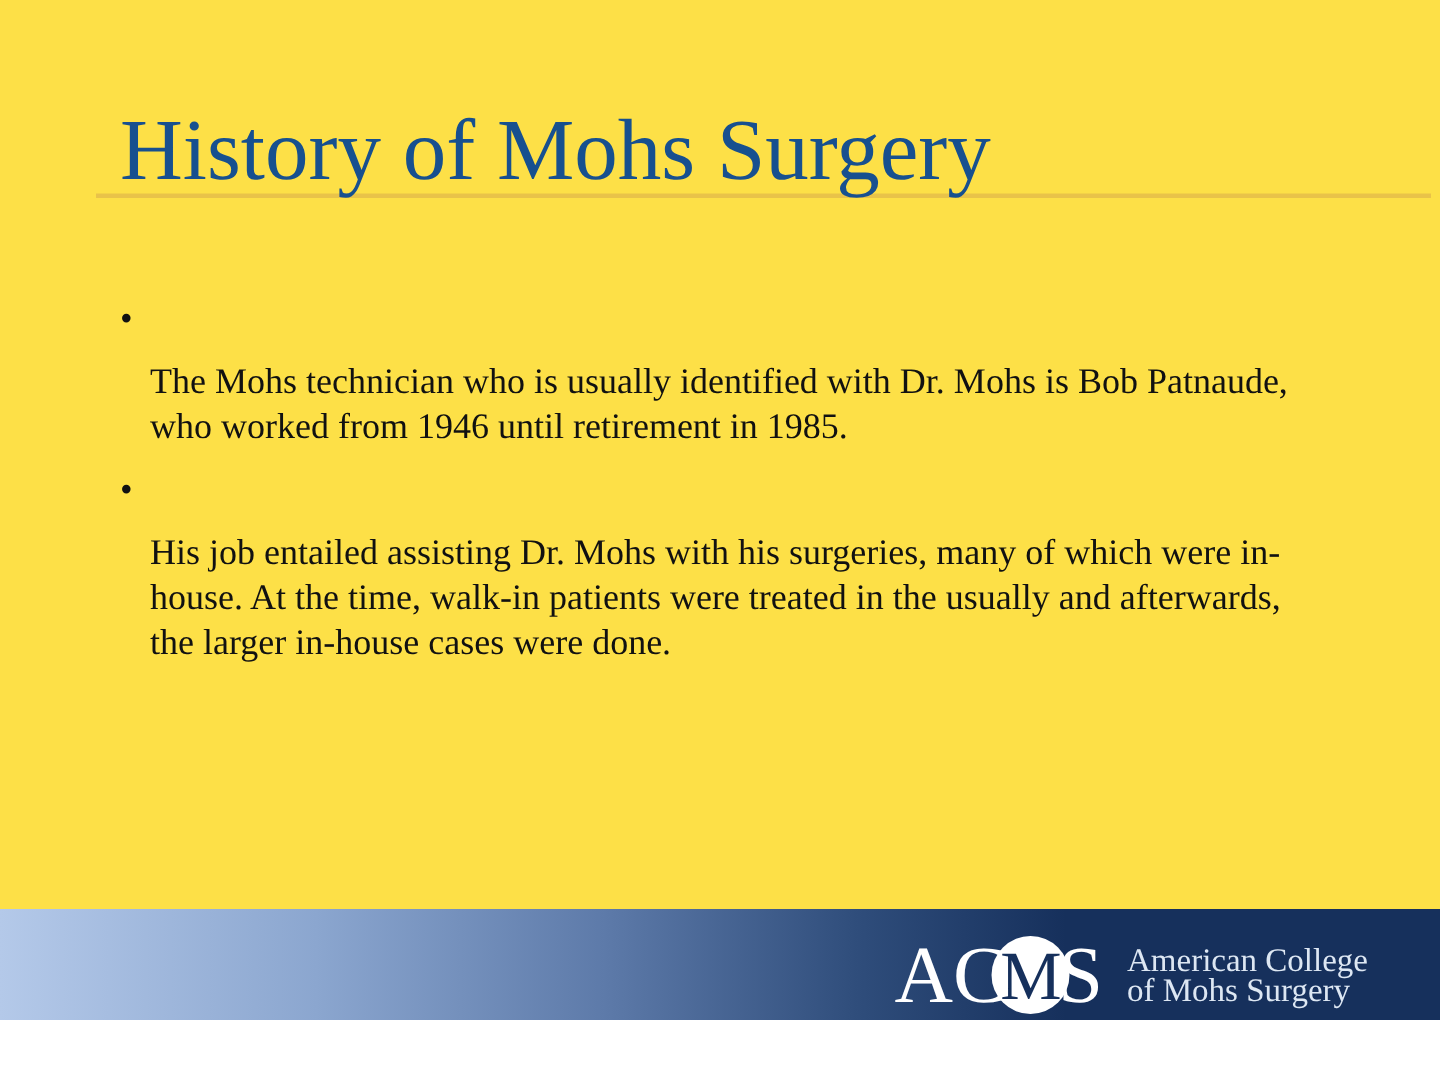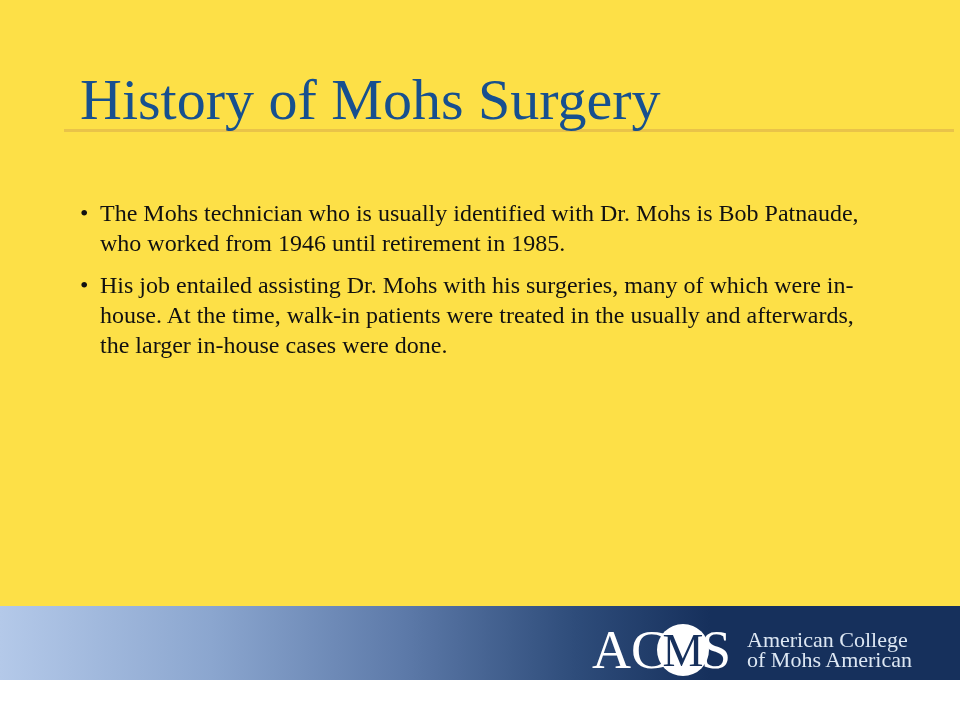--- a/index.html
+++ b/index.html
@@ -53,20 +53,21 @@
     color: var(--body-text, #111111);
     font-size: 24px;
     line-height: 30px;
   }
   #bullet-list .marker {
     width: 20px;
     flex: 0 0 20px;
   }
   #bullet-list .text {
     width: 762px;
+    margin-top: 42px;
   }
 
   
   #footer {
     position: absolute;
     left: 0;
     top: 606px;
     width: 960px;
     height: 88px;
     background: linear-gradient(to right,
@@ -140,18 +141,18 @@
 
   <div id="footer">
     <div id="logo">
       <span class="logo-letters left">AC</span>
       <span id="logo-circle">
         <span class="circle-letter">M</span>
       </span>
       <span class="logo-letters right">S</span>
       <span id="org-name">
         <span>American College</span><br>
-        <span>of Mohs American</span>
+        <span>of Mohs Surgery</span>
       </span>
     </div>
   </div>
 
 </div>
 
 </body></html>

